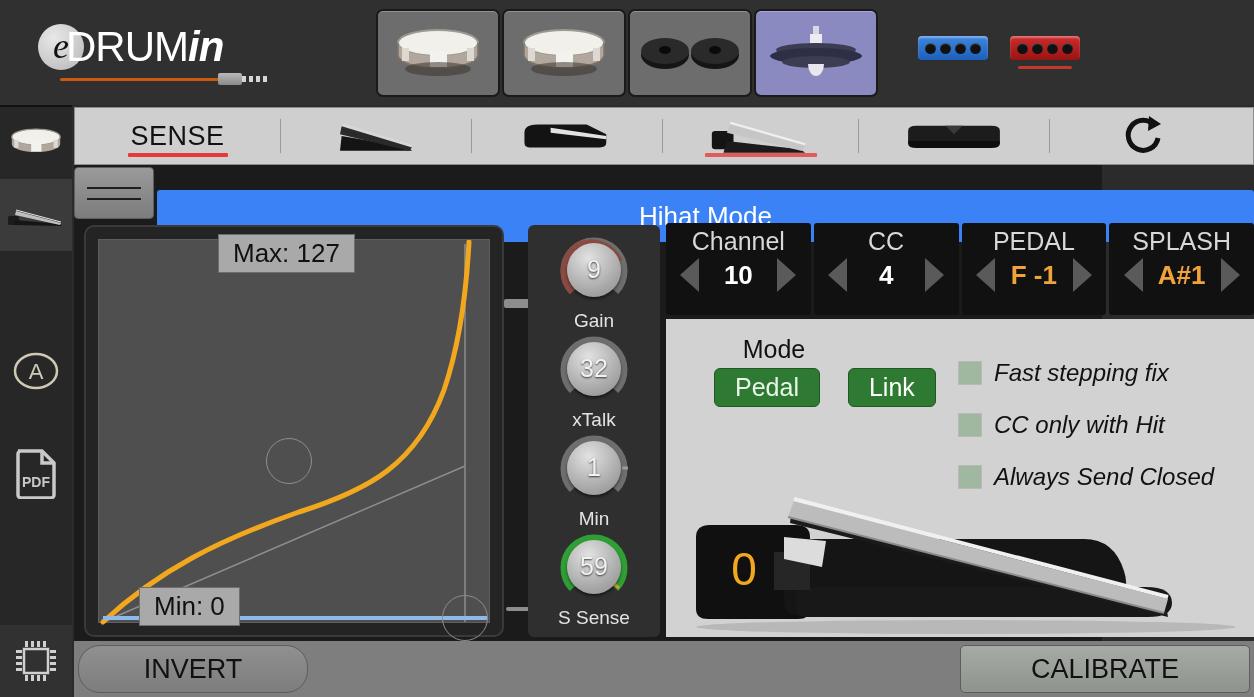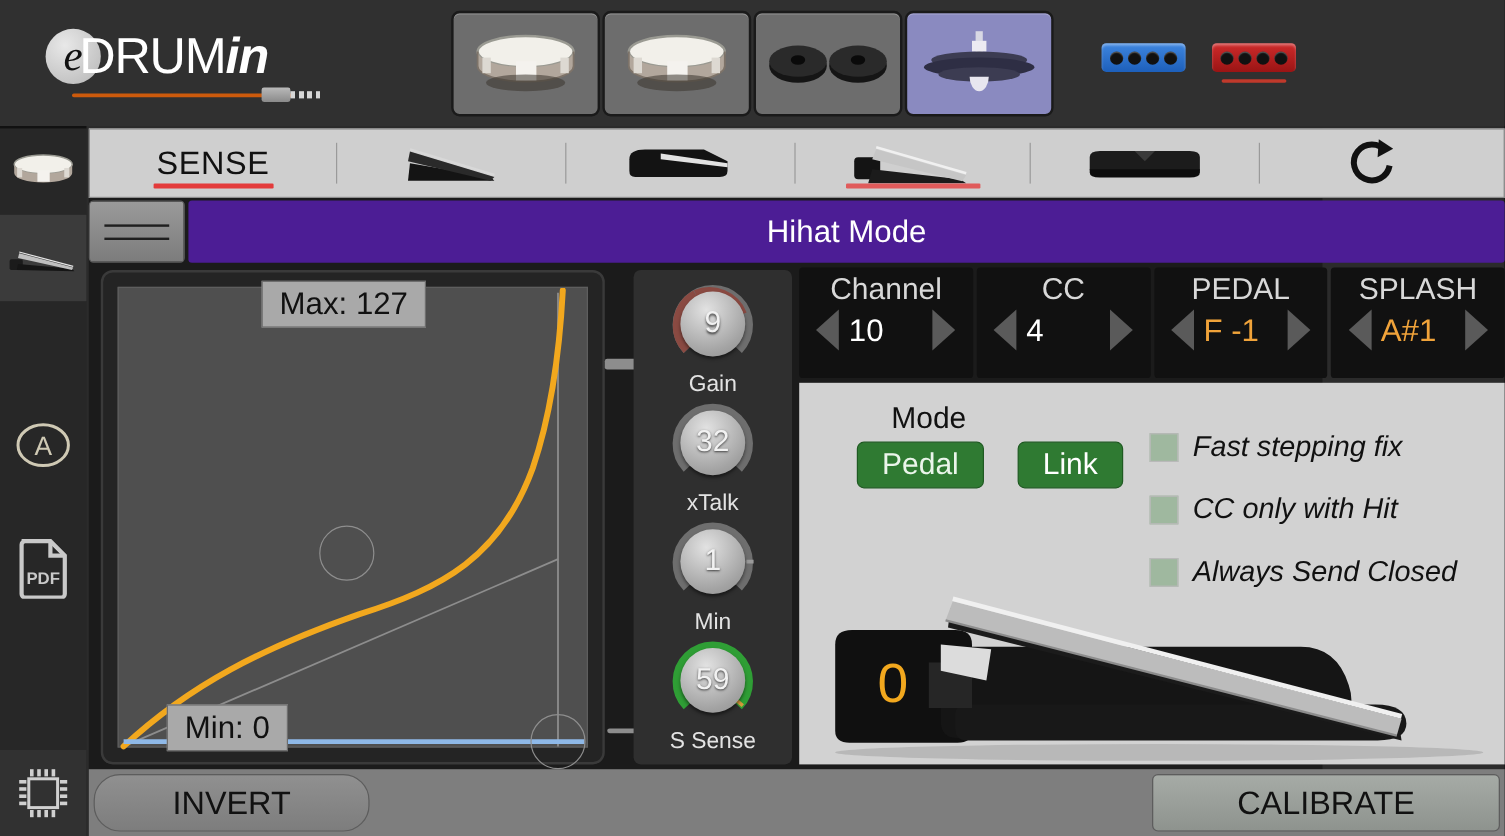--- a/index.html
+++ b/index.html
@@ -65,23 +65,23 @@
   .tab .tlabel { font-size:27px; color:#111; letter-spacing:.5px; }
   .tab .underline { position:absolute; bottom:8px; left:50%; transform:translateX(-50%);
                     width:100px; height:4px; background:#e33b3b; border-radius:1px; }
   .tsep { width:1px; height:34px; background:#9a9a9a; }
 
   .modebar { position:absolute; left:0; top:60px; width:1180px; height:52px; display:flex; gap:3px; }
   .menu-btn { width:80px; height:52px; background:linear-gradient(#9a9a9a,#7c7c7c);
               border:1px solid #5e5e5e; border-radius:4px;
               display:flex; flex-direction:column; align-items:center; justify-content:center; gap:9px; }
   .menu-btn i { display:block; width:54px; height:2px; background:#1f1f1f; }
-  .mode-title { flex:1; height:52px; background:#4c1d95; border-radius:3px;
+  .mode-title { flex:1; height:52px; background:#3b82f6; border-radius:3px;
                 display:flex; align-items:center; justify-content:center;
-                font-size:26px; color:#fff; }
+                font-size:26px; color:#fff;margin-top:23px; }
 
   
   .graphpanel { position:absolute; left:10px; top:118px; width:420px; height:412px;
                 background:#242424; border:2px solid #3a3a3a; border-radius:10px; padding:12px; }
   .plot { position:relative; width:100%; height:100%; background:#4f4f4f; border:1px solid #5e5e5e; }
   .plot svg { position:absolute; left:0; top:0; }
   .tag { position:absolute; background:#a9a9a9; border:1px solid #6e6e6e;
          font-size:26px; color:#111; padding:3px 14px; text-align:center; }
   .tag.max { left:119px; top:-6px; }
   .tag.min { left:40px; bottom:-4px; }
@@ -105,21 +105,21 @@
   .klabel { font-size:19px; color:#e3e3e3; margin-top:4px; }
 
   
   .params { position:absolute; left:592px; top:116px; width:588px; height:92px;
             display:flex; gap:3px; }
   .param { flex:1; background:#111; border-radius:3px; position:relative;
            display:flex; flex-direction:column; align-items:center; }
   .param .pname { font-size:25px; color:#d8d8d8; margin-top:4px; }
   .param .prow { display:flex; align-items:center; justify-content:center; gap:8px;
                  width:100%; margin-top:2px; }
-  .param .pval { font-size:26px; color:#fff; min-width:62px; text-align:left; }
+  .param .pval { font-size:26px; color:#fff; min-width:62px; text-align:center;font-weight:bold; }
   .param .pval.accent { color:#f0a33a; }
   .arrow-l, .arrow-r { width:0; height:0; border-top:17px solid transparent;
                        border-bottom:17px solid transparent; }
   .arrow-l { border-right:19px solid #5a5a5a; }
   .arrow-r { border-left:19px solid #5a5a5a; }
 
   .rightpane { position:absolute; left:592px; top:212px; width:588px; height:318px;
                background:#d2d2d2; }
   .modegrp { position:absolute; left:48px; top:16px; }
   .modegrp .glabel { font-size:25px; color:#111; text-align:center; width:120px; }

